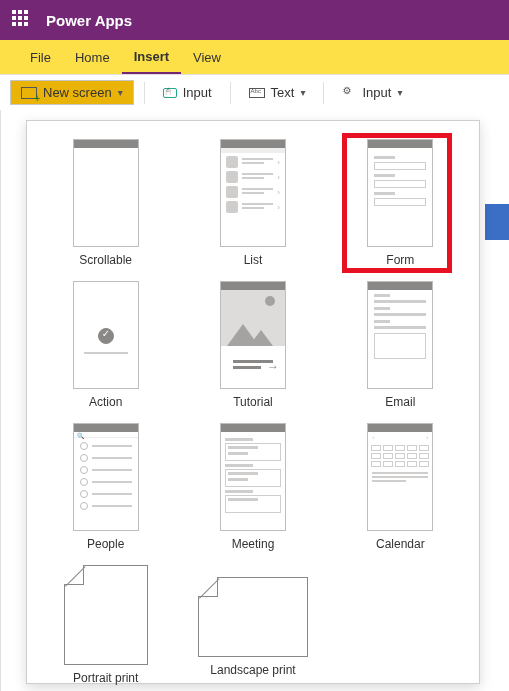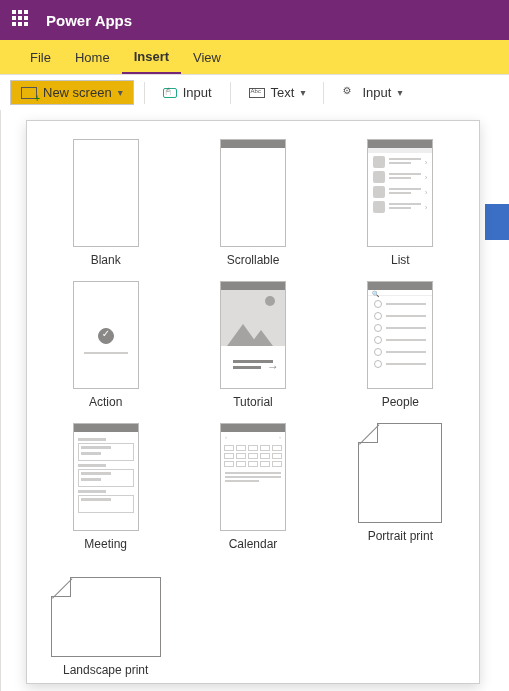--- a/index.html
+++ b/index.html
@@ -136,24 +136,20 @@
   </div>
 </div>
 
 <div class="canvas">
   <div class="blue-row"></div>
 </div>
 
 <div class="dropdown">
   <div class="grid">
 
-    <div class="cell">
-      <div class="thumb"></div>
-      <div class="label">Blank</div>
-    </div>
 
     <div class="cell">
       <div class="thumb">
         <div class="cap"></div>
       </div>
       <div class="label">Scrollable</div>
     </div>
 
     <div class="cell">
       <div class="thumb">
@@ -188,20 +184,35 @@
             <div class="row-text">
               <div></div>
               <div style="width:70%"></div>
             </div>
             <div class="chev-r">›</div>
           </div>
       </div>
       <div class="label">List</div>
     </div>
 
+    <div class="cell form-cell">
+      <div class="form-highlight"></div>
+      <div class="thumb">
+        <div class="cap"></div>
+        <div style="padding:8px 6px 0 6px;">
+          <div class="line" style="width:40%"></div>
+          <div class="box"></div>
+          <div class="line" style="width:40%"></div>
+          <div class="box"></div>
+          <div class="line" style="width:40%"></div>
+          <div class="box"></div>
+        </div>
+      </div>
+      <div class="label">Form</div>
+    </div>
 
     <div class="cell">
       <div class="thumb">
         <div class="success-circle"></div>
         <div class="success-line"></div>
       </div>
       <div class="label">Action</div>
     </div>
 
     <div class="cell">
@@ -214,20 +225,35 @@
         </div>
         <div class="tutorial-bars">
             <div class="tut-bar"></div>
             <div class="tut-bar" style="width:70%"></div>
           </div>
         <div class="tut-arrow">→</div>
       </div>
       <div class="label">Tutorial</div>
     </div>
 
+    <div class="cell">
+      <div class="thumb">
+        <div class="cap"></div>
+        <div class="email-body">
+          <div class="line" style="width:30%"></div>
+          <div class="line"></div>
+          <div class="line" style="width:30%;margin-top:4px;"></div>
+          <div class="line"></div>
+          <div class="line" style="width:30%;margin-top:4px;"></div>
+          <div class="line"></div>
+          <div class="email-box"></div>
+        </div>
+      </div>
+      <div class="label">Email</div>
+    </div>
 
     <div class="cell">
       <div class="thumb">
         <div class="cap"></div>
         <div style="height:6px;border-bottom:1px solid #eee;margin-bottom:2px;position:relative;">
           <span style="position:absolute;left:4px;top:0;font-size:6px;color:#bbb;">🔍</span>
         </div>
         <div class="people-row">
             <div class="circle"></div>
             <div class="p-line"></div>

